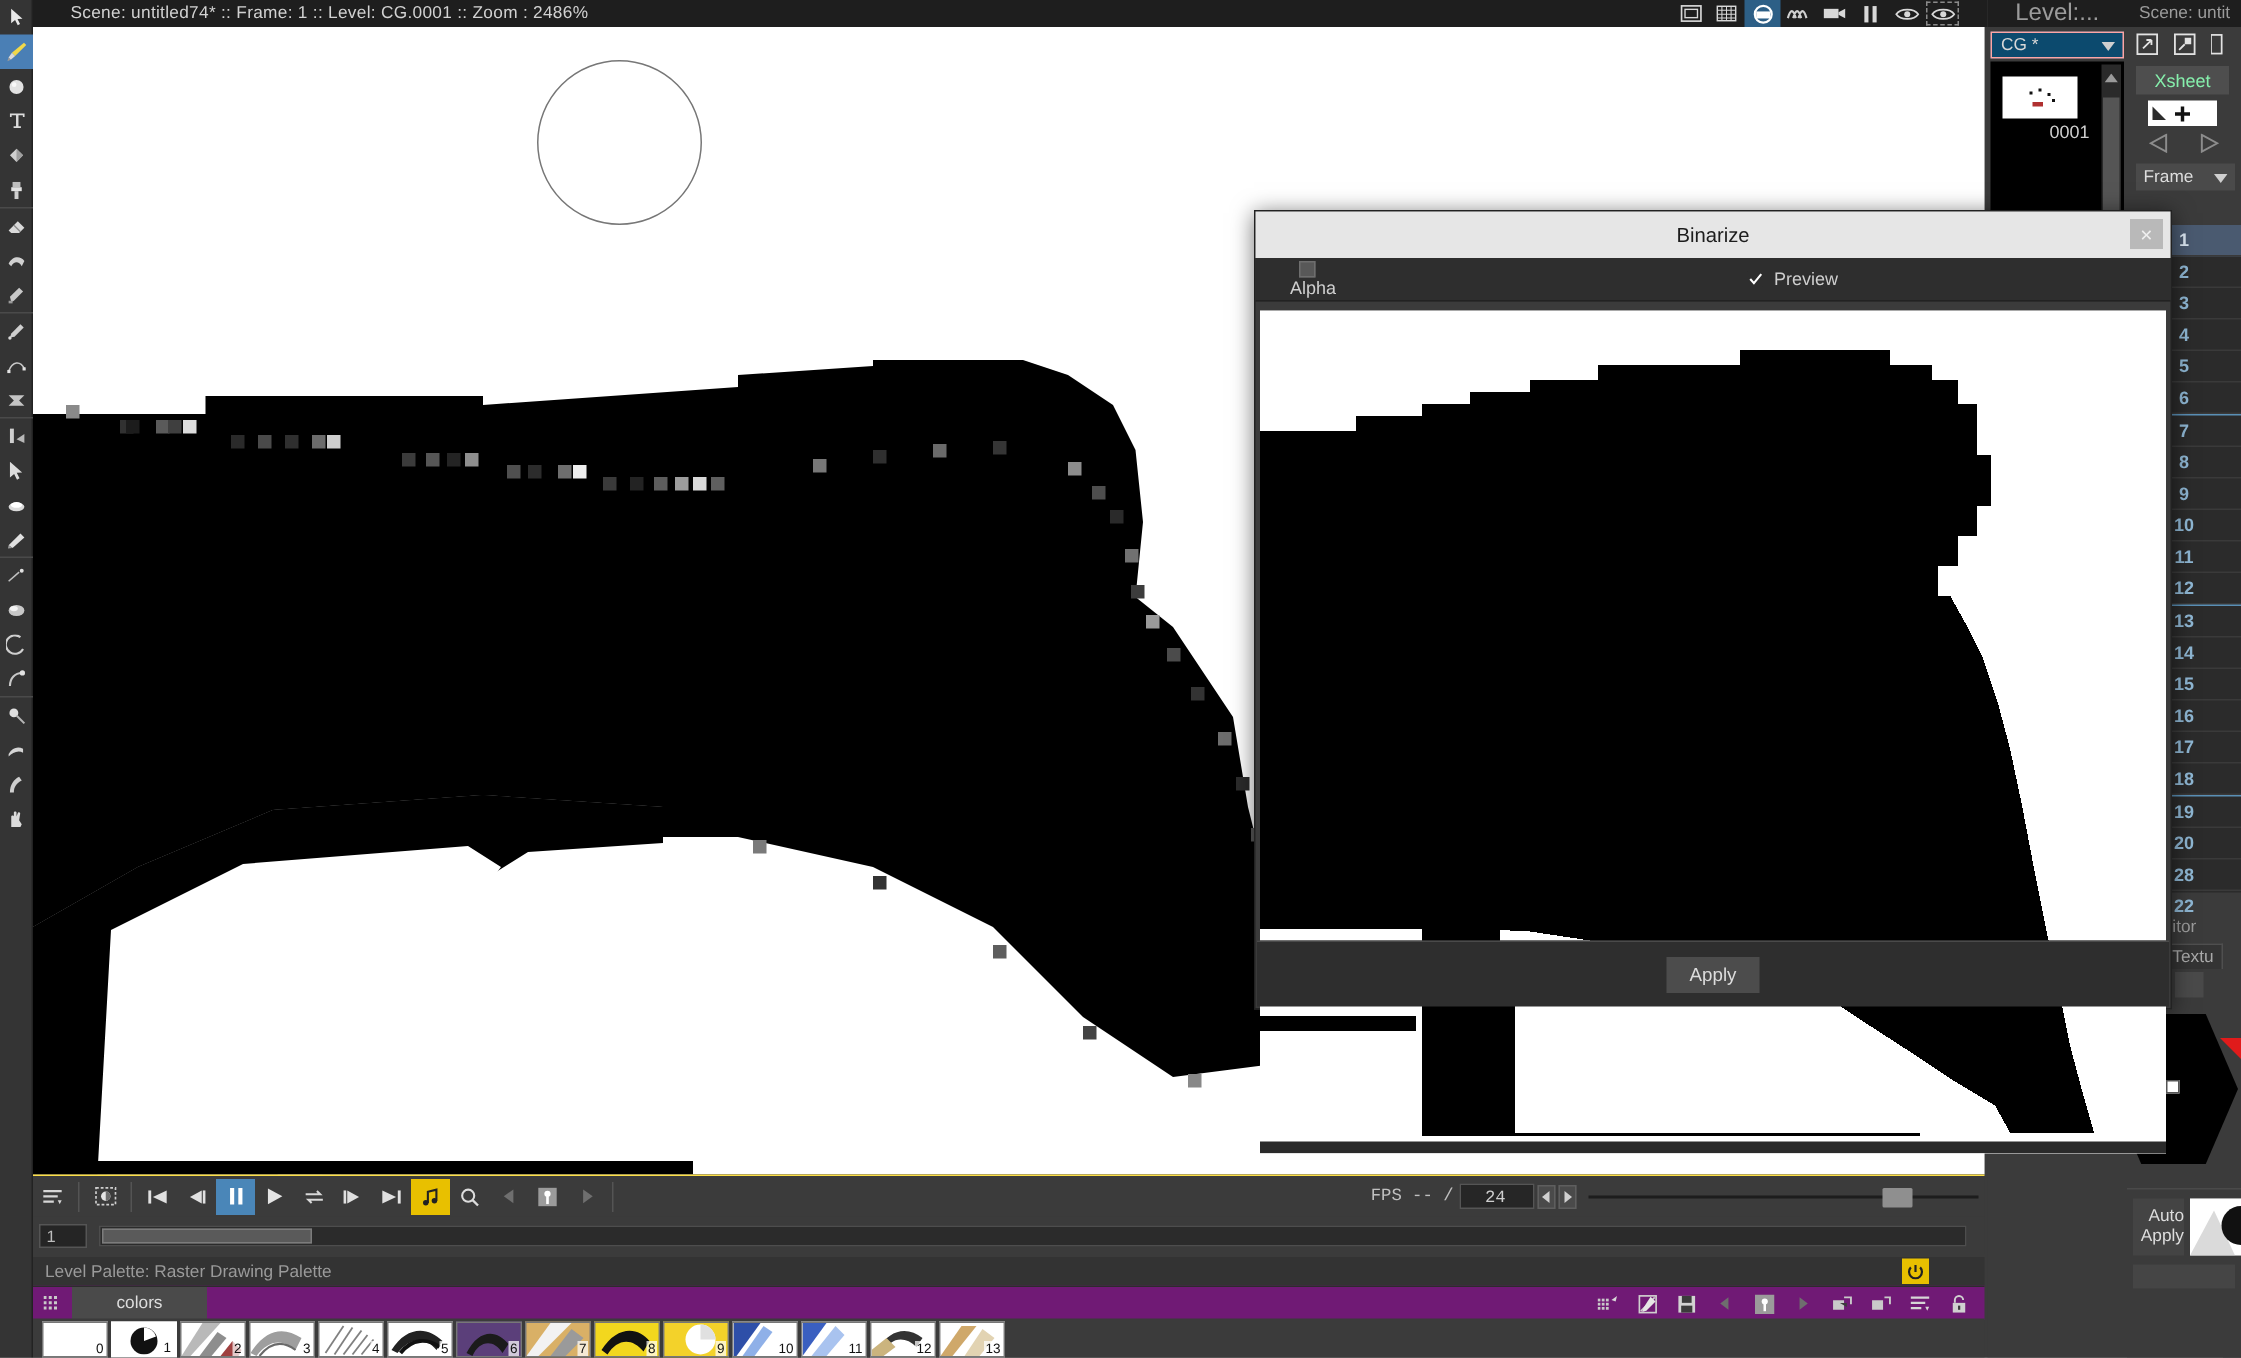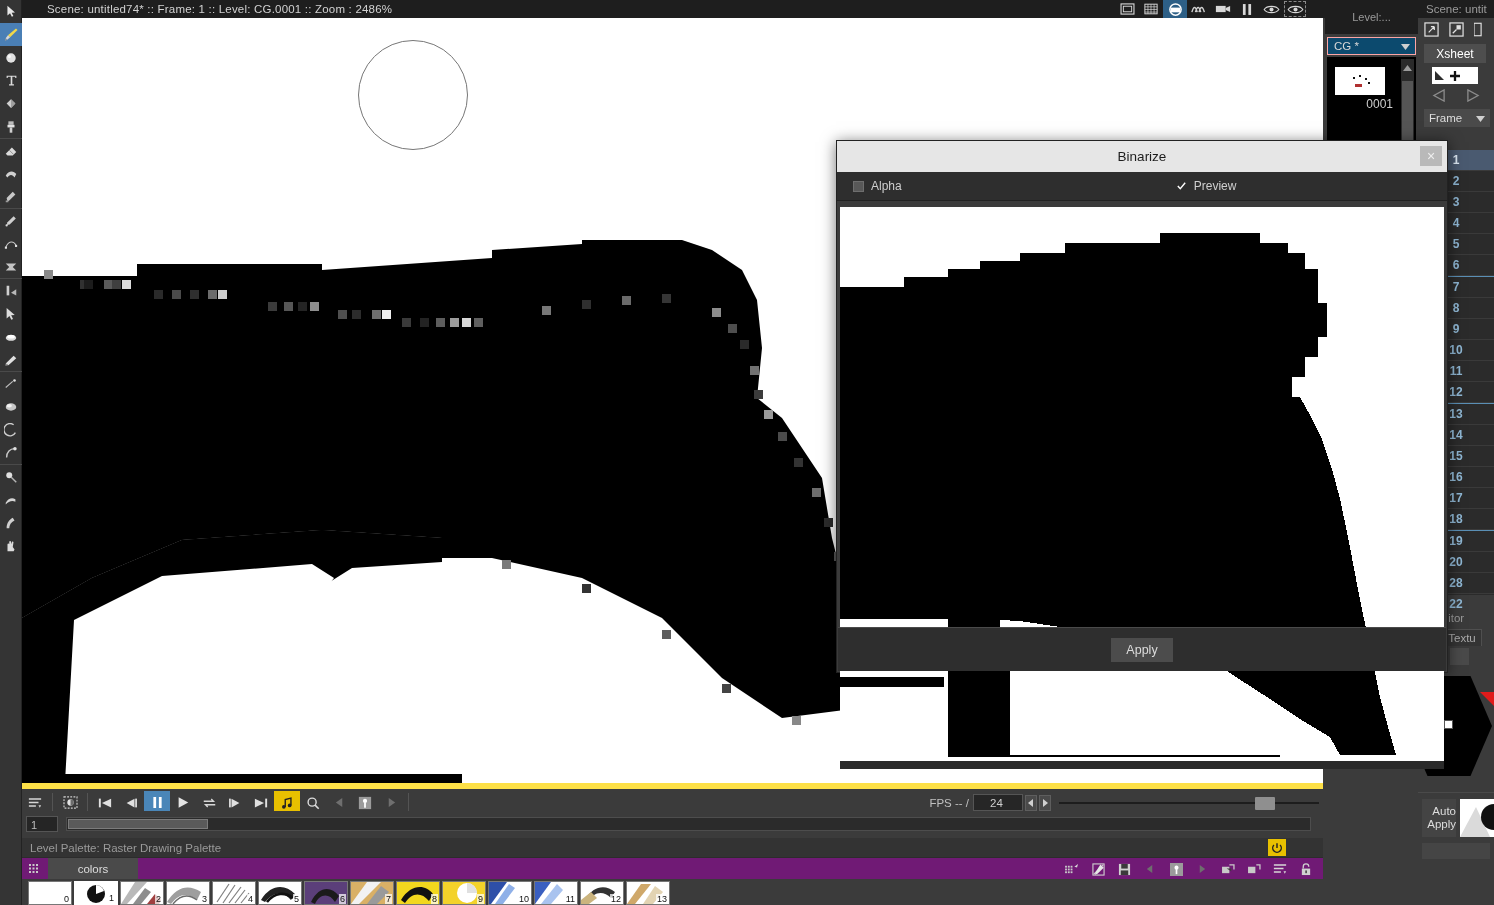--- a/index.html
+++ b/index.html
@@ -26,21 +26,21 @@
   .tbtn.dashed{outline:1px dashed #8a8a8a;outline-offset:-2px;}
 
   
   #viewer{position:absolute;left:22px;top:18px;width:1301px;height:765px;background:#ffffff;overflow:hidden;}
   #artwork{position:absolute;left:0;top:0;width:1301px;height:765px;}
   #brushcircle{position:absolute;left:336px;top:22px;width:110px;height:110px;border:1px solid #777;
                border-radius:50%;box-sizing:border-box;}
 
   
   #playbar{position:absolute;left:22px;top:783px;width:1301px;height:27px;background:#3b3b3b;
-           border-top:6px solid #fde047;display:flex;align-items:center;}
+           border-top:1px solid #fde047;display:flex;align-items:center;font-family:Liberation Mono, monospace;}
   .pbtn{width:26px;height:24px;display:flex;align-items:center;justify-content:center;}
   .pbtn.onblue{background:#4a86b8;}
   .pbtn.onyellow{background:#e8c000;}
   .pbtn.dim svg{opacity:.35;}
   .vsep{width:1px;height:20px;background:#545454;margin:0 4px;}
   #fpswrap{margin-left:auto;display:flex;align-items:center;padding-right:4px;}
   #fpslabel{color:#c0c0c0;font-size:11.5px;margin-right:4px;}
   #fpsfield{width:50px;height:17px;background:#262626;border:1px solid #555;color:#cfcfcf;
             font-size:11.5px;line-height:17px;padding-left:16px;box-sizing:border-box;}
   .spin{width:12px;height:16px;background:#4a4a4a;border:1px solid #5e5e5e;display:flex;
@@ -72,42 +72,42 @@
   #swatches{position:absolute;left:22px;top:879px;width:1301px;height:26px;background:#3b3b3b;
             display:flex;align-items:flex-start;padding-left:6px;padding-top:2px;box-sizing:border-box;}
   .sw{width:44px;height:24px;margin-right:2px;position:relative;border:1px solid #777;box-sizing:border-box;overflow:hidden;}
   .sw.sel{border:2px solid #ffffff;}
   .sw .n{position:absolute;right:1px;bottom:0px;font-size:9px;color:#111;background:rgba(255,255,255,.72);
          padding:0 1px;line-height:10px;}
   #swscroll{position:absolute;right:0;top:879px;width:12px;height:26px;background:#2e2e2e;}
 
   
   #lvlpanel{position:absolute;left:1325px;top:0;width:93px;height:905px;background:#3b3b3b;}
-  #lvltitle{height:34px;background:#1e1e1e;display:flex;align-items:center;justify-content:center;
-            color:#9b9b9b;font-size:11px;}
+  #lvltitle{height:18px;background:#1e1e1e;display:flex;align-items:center;justify-content:center;
+            color:#9b9b9b;font-size:16px;}
   #lvlcombo{margin:3px 2px 0 2px;height:18px;background:#0c4a6e;border:1px solid #fca5a5;
             display:flex;align-items:center;box-sizing:border-box;}
   #lvlcombo .txt{padding-left:6px;color:#d8d8d8;font-size:11.5px;}
   #lvlcombo .arr{margin-left:auto;padding-right:5px;}
   #lvlbody{position:relative;margin:2px 2px 0 2px;height:640px;background:#000;}
   #lvlthumb{position:absolute;left:8px;top:10px;width:50px;height:28px;background:#fff;}
   #lvlthumb .dot{position:absolute;background:#111;width:2px;height:2px;}
   #lvlthumb .red{position:absolute;background:#b03030;width:7px;height:3px;left:20px;top:17px;}
   #lvlnum{position:absolute;left:8px;top:40px;width:58px;text-align:right;color:#cfcfcf;font-size:12px;}
   #lvlscroll{position:absolute;right:2px;top:2px;width:13px;bottom:2px;background:#2a2a2a;}
   #lvlscrollthumb{position:absolute;left:1px;top:22px;width:11px;height:170px;background:#555;}
   #lvlscrollup{position:absolute;left:0;top:2px;width:13px;height:14px;display:flex;align-items:center;justify-content:center;}
 
   
   #xsheet{position:absolute;left:1418px;top:0;width:76px;height:905px;background:#3b3b3b;}
   #xstitle{height:18px;background:#1e1e1e;display:flex;align-items:center;}
   #xstitle span{padding-left:8px;color:#9b9b9b;font-size:11.5px;white-space:nowrap;}
   #xsicons{display:flex;align-items:center;padding:4px 0 2px 6px;gap:10px;}
   #xsheetbtn{margin:2px 8px 0 6px;height:19px;background:#4e4e4e;display:flex;align-items:center;
-             justify-content:center;color:#ffffff;font-size:12px;}
+             justify-content:center;color:#86efac;font-size:12px;}
   #newframebtn{margin:4px 0 0 14px;width:46px;height:17px;background:#fff;display:flex;align-items:center;
                justify-content:center;position:relative;}
   #arrowrow{display:flex;align-items:center;justify-content:center;gap:20px;margin-top:5px;}
   #framecombo{margin:4px 4px 0 6px;height:18px;background:#4a4a4a;display:flex;align-items:center;}
   #framecombo .txt{padding-left:5px;color:#ddd;font-size:11.5px;}
   #framecombo .arr{margin-left:auto;padding-right:5px;}
 
   #frames{position:absolute;left:1418px;top:150px;width:76px;height:445px;background:#2b2b2b;}
   .frow{position:relative;height:20px;display:flex;align-items:center;justify-content:center;
         color:#8fb7d4;font-size:12px;font-weight:bold;border-bottom:1px solid #3a3a3a;}
@@ -144,21 +144,21 @@
           box-shadow:0 2px 14px rgba(0,0,0,.55);border:1px solid #222;box-sizing:border-box;}
   #dlgtitle{height:31px;background:#e6e6e6;display:flex;align-items:center;justify-content:center;position:relative;}
   #dlgtitle .t{color:#1d1d1d;font-size:13.5px;}
   #dlgclose{position:absolute;right:5px;top:5px;width:22px;height:20px;background:#b9b9b9;
             display:flex;align-items:center;justify-content:center;color:#efefef;font-size:14px;}
   #dlgopts{height:28px;background:#2e2e2e;display:flex;align-items:center;border-bottom:1px solid #222;}
   .chk{width:11px;height:11px;border:1px solid #6e6e6e;background:#585858;box-sizing:border-box;
        display:flex;align-items:center;justify-content:center;}
   .chk.on{background:#2e2e2e;border-color:#2e2e2e;}
   .chklbl{color:#cfcfcf;font-size:12px;margin-left:7px;}
-  #optAlpha{display:flex;align-items:center;margin-left:16px;}
+  #optAlpha{display:flex;align-items:center;margin-left:16px;flex-direction:column;}
   #optPreview{display:flex;align-items:center;margin-left:274px;}
   #dlgpreview{position:absolute;left:3px;top:66px;width:604px;height:562px;background:#fff;overflow:hidden;}
   #dlgpreviewclip{position:absolute;left:0;top:0;width:604px;height:562px;}
   #dlgfooter{position:absolute;left:1px;right:1px;bottom:1px;height:43px;background:#2e2e2e;
              display:flex;align-items:center;justify-content:center;border-top:1px solid #4a4a4a;}
   #applybtn{width:62px;height:24px;background:#4c4c4c;display:flex;align-items:center;justify-content:center;
             color:#dcdcdc;font-size:12.5px;}
 </style>
 </head>
 <body>

